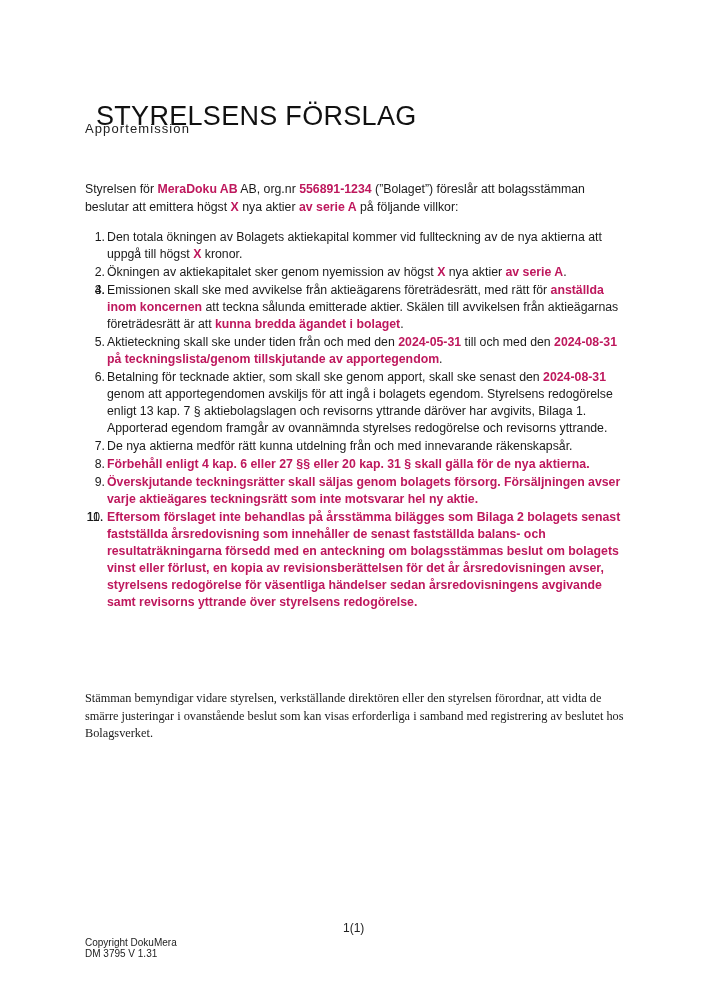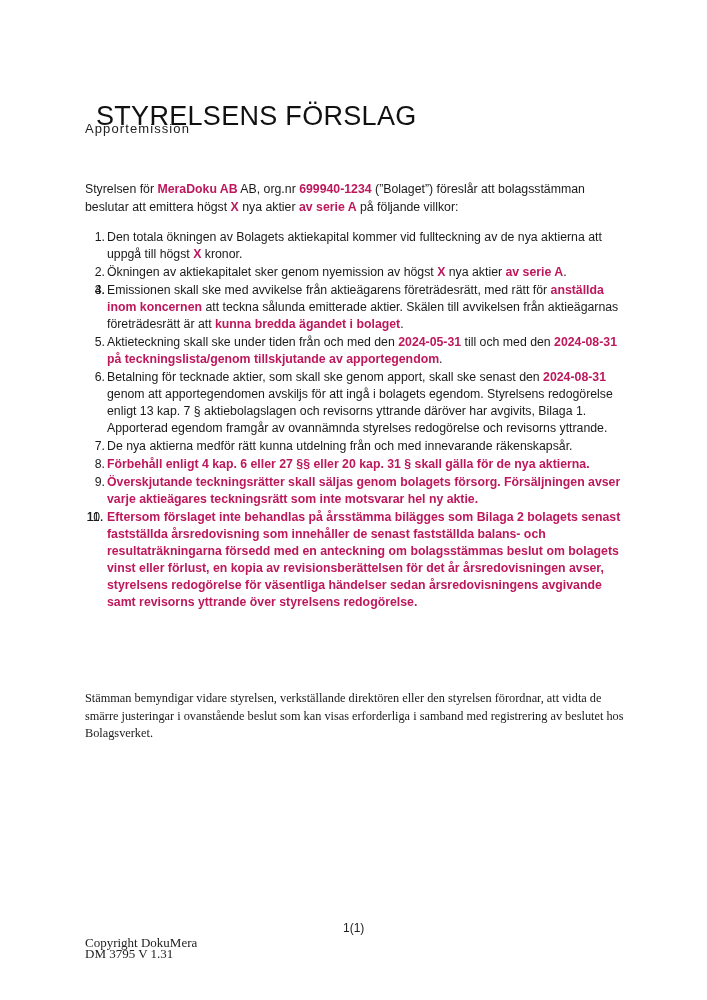--- a/index.html
+++ b/index.html
@@ -10,29 +10,29 @@
   .subtitle { position:absolute; left:85px; top:121px; font-size:13px; letter-spacing:1.1px; color:#222; }
   .intro { position:absolute; left:85px; top:181px; width:540px; font-size:12.3px; line-height:17.5px; margin:0; }
   ol.terms { position:absolute; left:85px; top:229px; width:540px; margin:0; padding:0; list-style:none;
              font-size:12.3px; line-height:17px; }
   ol.terms li { position:relative; padding-left:22px; margin:0 0 1px 0; }
   ol.terms li .num { position:absolute; left:0; top:0; width:20px; text-align:right; padding-right:0; }
   ol.terms li .num.n1 { left:0; text-align:center; }
   .closing { position:absolute; left:85px; top:690px; width:540px; font-size:12.3px; line-height:17.5px; margin:0;font-family:Liberation Serif, serif; }
   .red { color:#be185d;font-weight:bold; }
   .page-num { position:absolute; left:343px; top:921px; font-size:12px; color:#222; }
-  .footer { position:absolute; left:85px; top:938px; font-size:13px; line-height:10.5px; color:#222;font-family:Liberation Serif, serif; }
+  .footer { position:absolute; left:85px; top:938px; font-size:10px; line-height:10.5px; color:#222; }
 </style>
 </head>
 <body>
 
 <h1 class="title">STYRELSENS FÖRSLAG</h1>
 <div class="subtitle">Apportemission</div>
 
-<p class="intro"><span>Styrelsen för </span><span class="red">MeraDoku AB</span><span> AB, org.nr </span><span class="red">699940-1234</span><span> (”Bolaget”) föreslår att bolagsstämman beslutar att emittera högst </span><span class="red">X</span><span> nya aktier </span><span class="red">av serie A</span><span> på följande villkor:</span></p>
+<p class="intro"><span>Styrelsen för </span><span class="red">MeraDoku AB</span><span> AB, org.nr </span><span class="red">556891-1234</span><span> (”Bolaget”) föreslår att bolagsstämman beslutar att emittera högst </span><span class="red">X</span><span> nya aktier </span><span class="red">av serie A</span><span> på följande villkor:</span></p>
 
 <ol class="terms">
     <li><span class="num">1.</span><span><span>Den totala ökningen av Bolagets aktiekapital kommer vid fullteckning av de nya aktierna att uppgå till högst </span><span class="red">X</span><span> kronor.</span></span></li>
     <li><span class="num">2.</span><span><span>Ökningen av aktiekapitalet sker genom nyemission av högst </span><span class="red">X</span><span> nya aktier </span><span class="red">av serie A</span><span>.</span></span></li>
     <li><span class="num">3.</span></li>
     <li><span class="num">4.</span><span><span>Emissionen skall ske med avvikelse från aktieägarens företrädesrätt, med rätt för </span><span class="red">anställda inom koncernen</span><span> att teckna sålunda emitterade aktier. Skälen till avvikelsen från aktieägarnas företrädesrätt är att </span><span class="red">kunna bredda ägandet i bolaget</span><span>.</span></span></li>
     <li><span class="num">5.</span><span><span>Aktieteckning skall ske under tiden från och med den </span><span class="red">2024-05-31</span><span> till och med den </span><span class="red">2024-08-31 på teckningslista/genom tillskjutande av apportegendom</span><span>.</span></span></li>
     <li><span class="num">6.</span><span><span>Betalning för tecknade aktier, som skall ske genom apport, skall ske senast den </span><span class="red">2024-08-31</span><span> genom att apportegendomen avskiljs för att ingå i bolagets egendom. Styrelsens redogörelse enligt 13 kap. 7 § aktiebolagslagen och revisorns yttrande däröver har avgivits, Bilaga 1. Apporterad egendom framgår av ovannämnda styrelses redogörelse och revisorns yttrande.</span></span></li>
     <li><span class="num">7.</span><span><span>De nya aktierna medför rätt kunna utdelning från och med innevarande räkenskapsår.</span></span></li>
     <li><span class="num">8.</span><span><span class="red">Förbehåll enligt 4 kap. 6 eller 27 §§ eller 20 kap. 31 § skall gälla för de nya aktierna.</span></span></li>

